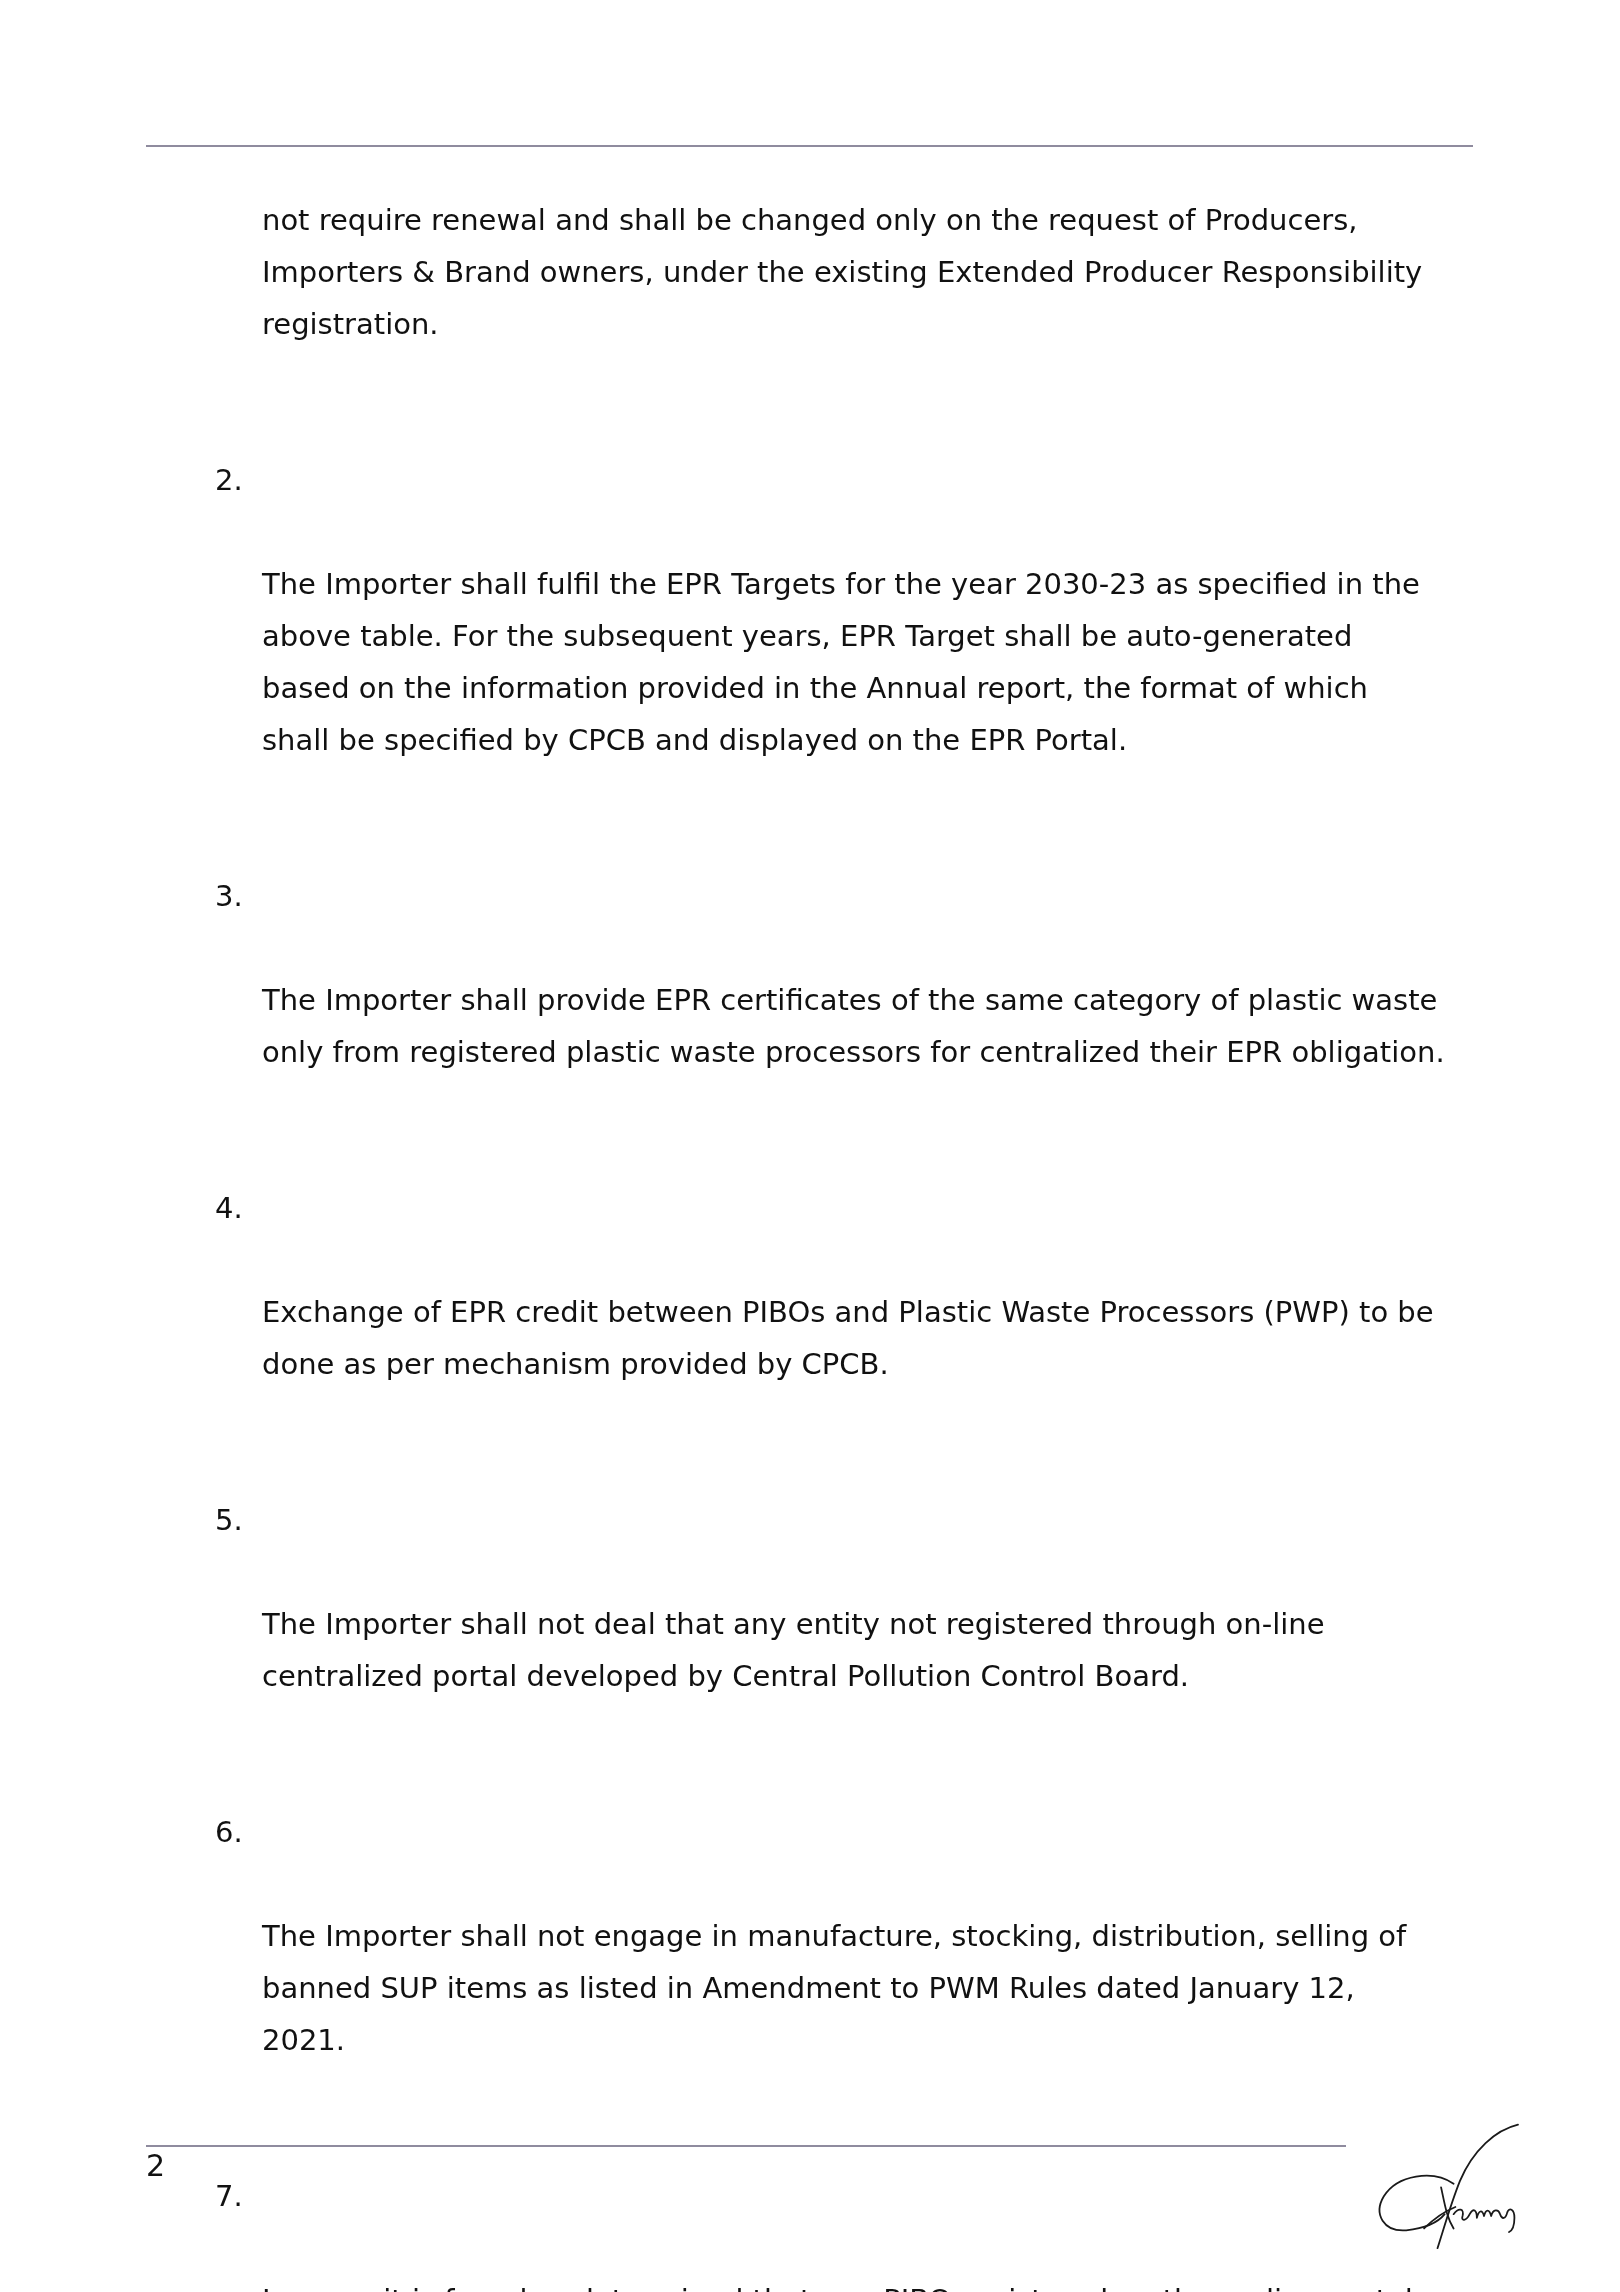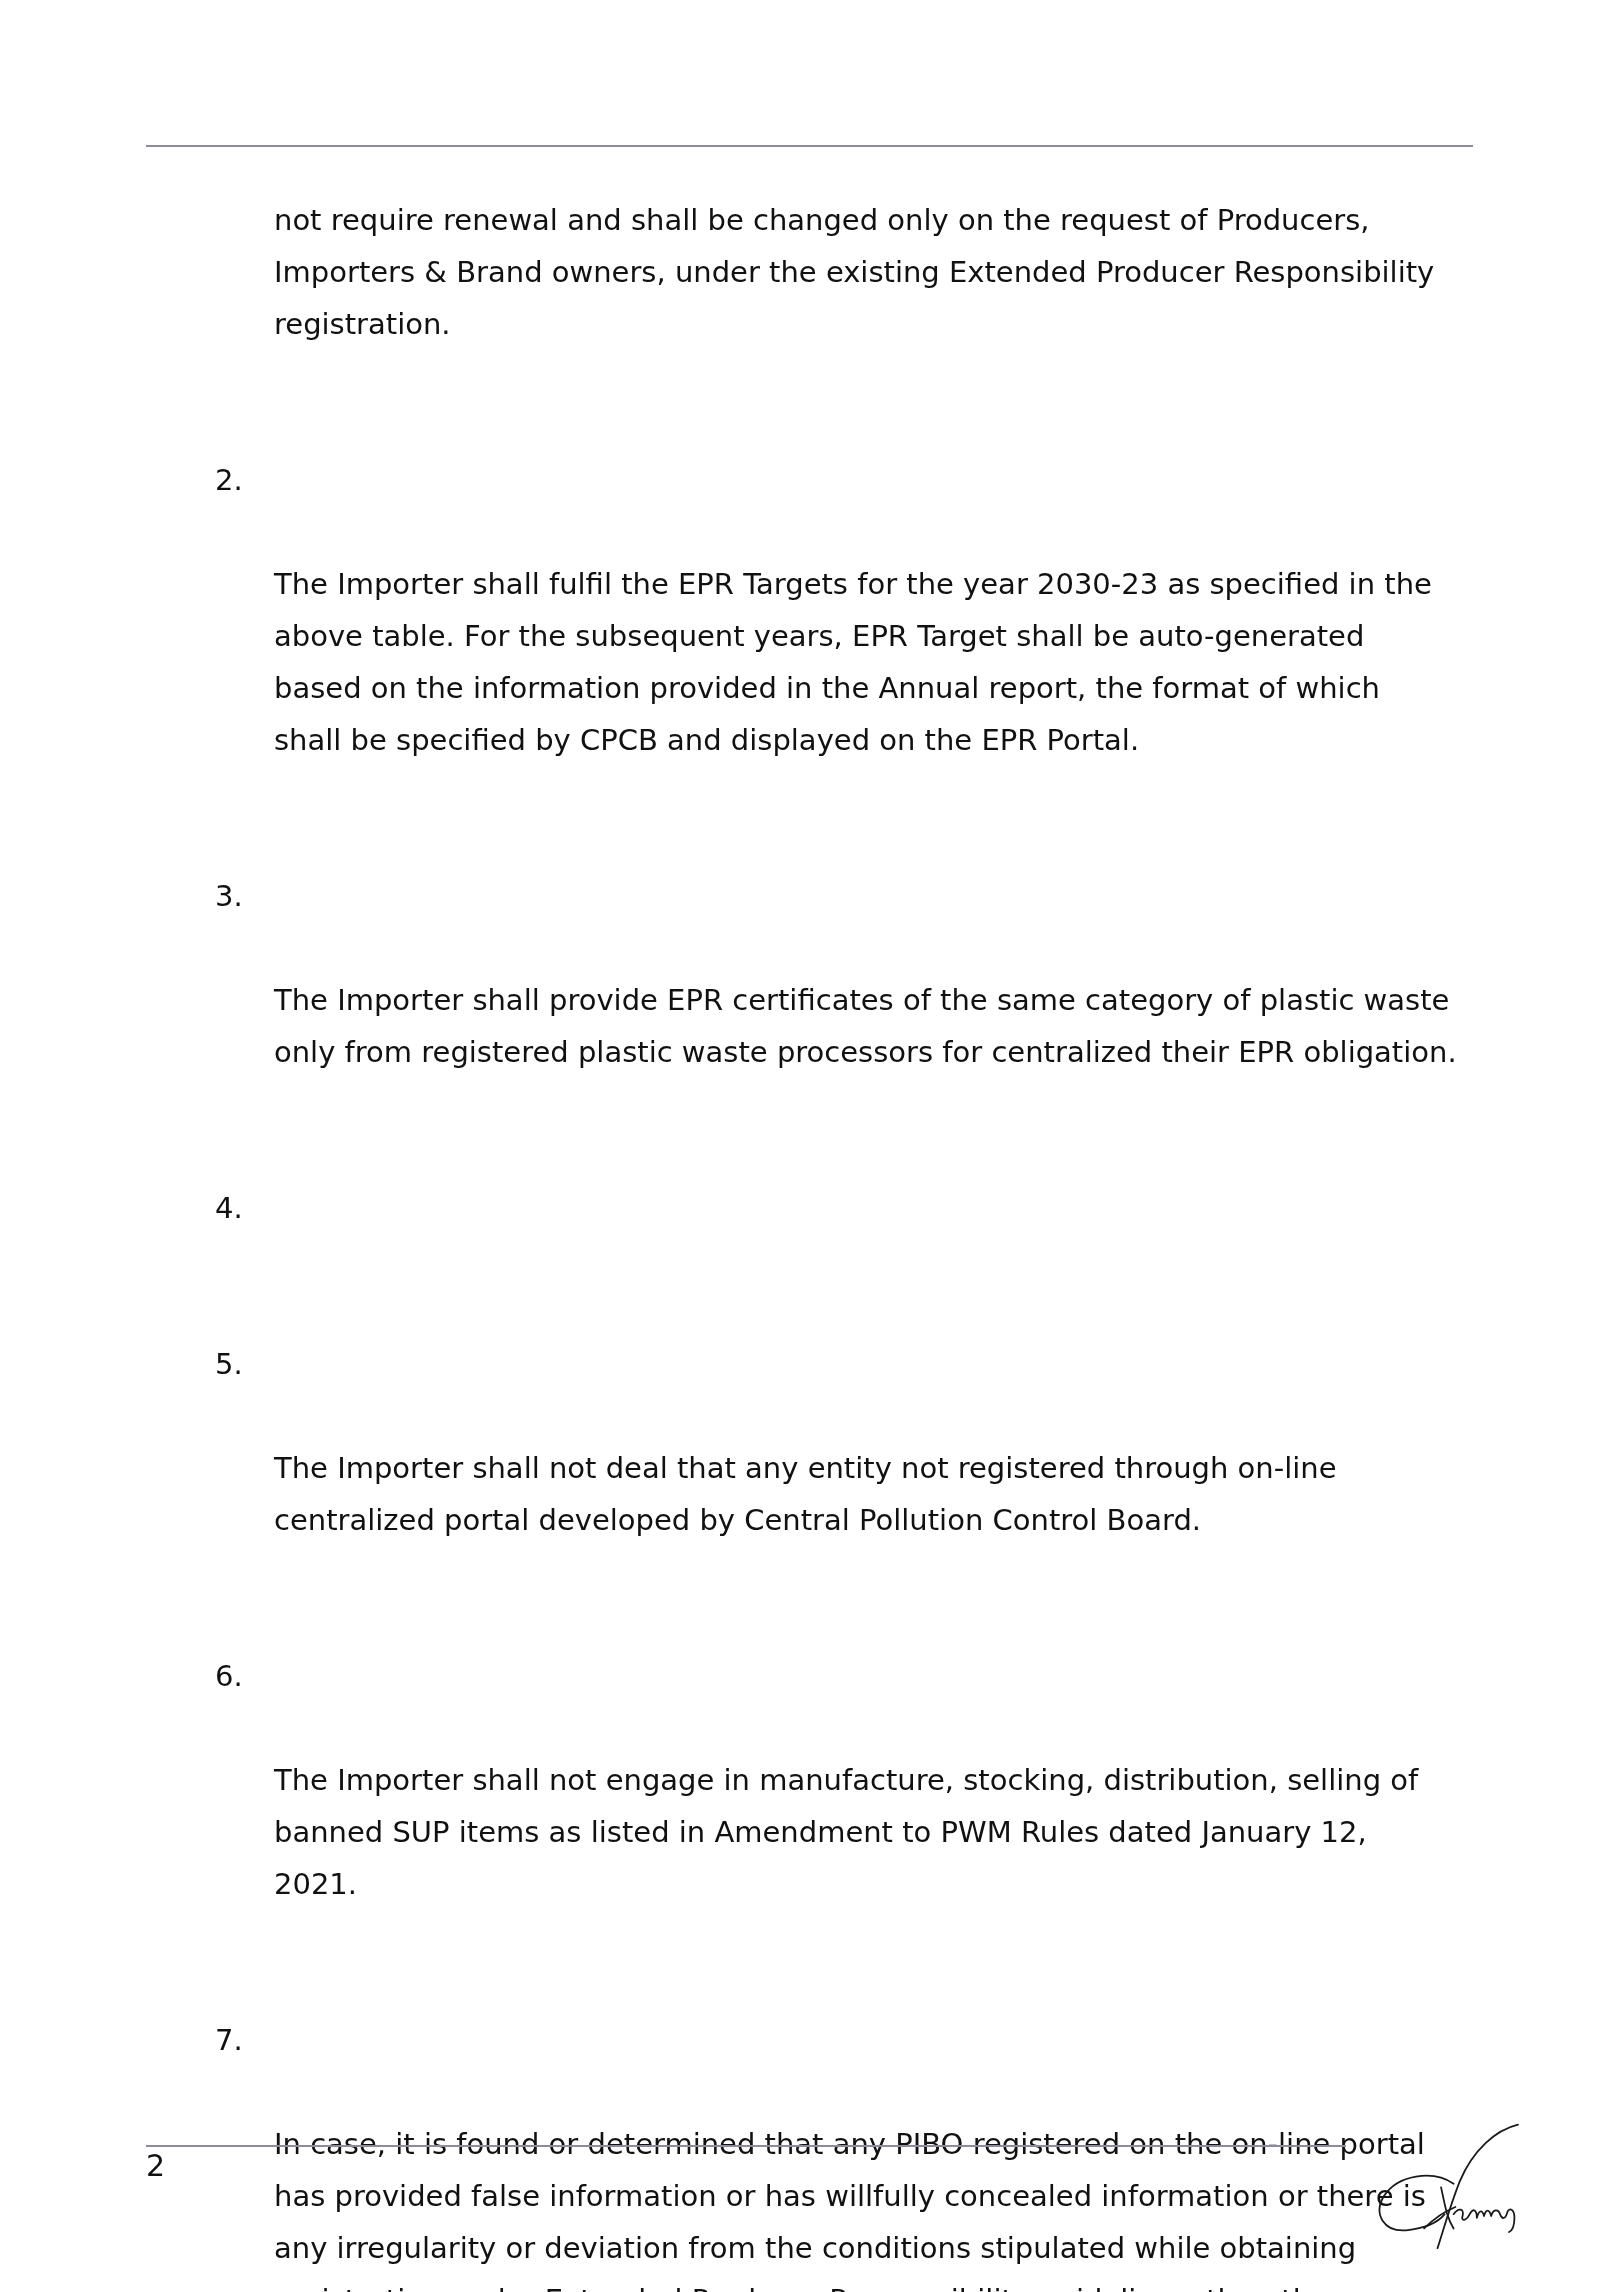--- a/index.html
+++ b/index.html
@@ -3,21 +3,21 @@
 <meta charset="utf-8">
 <style>
   html, body { margin: 0; padding: 0; background: #ffffff; }
   body { width: 1620px; height: 2293px; position: relative; overflow: hidden;
          font-family: "DejaVu Sans", sans-serif; color: #111111; }
   .rule-top { position: absolute; left: 146px; top: 145px; width: 1327px; height: 1.8px; background: #8f8b9e; }
   .rule-bottom { position: absolute; left: 146px; top: 2145px; width: 1200px; height: 1.8px; background: #8f8b9e; }
   .body { position: absolute; left: 215px; top: 142px; width: 1272px; }
   .para { position: relative; padding-left: 47px; font-size: 29px; line-height: 52px; margin: 0 0 52px 0; white-space: pre-line; }
   .para .num { position: absolute; left: 0; top: 0; }
-  .para .txt { display: block; margin-left: 12px; }
+  .para .txt { display: block; }
   .page-number { position: absolute; left: 146px; top: 2148px; font-size: 30px; line-height: 36px; }
   .signature { position: absolute; left: 1348px; top: 2114px; width: 179px; height: 161px; }
 </style>
 </head>
 <body>
 
 <div class="rule-top"></div>
 
 <div class="body">
   <p class="para">
@@ -32,20 +32,22 @@
 based on the information provided in the Annual report, the format of which
 shall be specified by CPCB and displayed on the EPR Portal.</span>
   </p>
   <p class="para">
     <span class="num">3.</span>
     <span class="txt">The Importer shall provide EPR certificates of the same category of plastic waste
 only from registered plastic waste processors for centralized their EPR obligation.</span>
   </p>
   <p class="para">
     <span class="num">4.</span>
+    <span class="txt">Exchange of EPR credit between PIBOs and Plastic Waste Processors (PWP) to be
+done as per mechanism provided by CPCB.</span>
   </p>
   <p class="para">
     <span class="num">5.</span>
     <span class="txt">The Importer shall not deal that any entity not registered through on-line
 centralized portal developed by Central Pollution Control Board.</span>
   </p>
   <p class="para">
     <span class="num">6.</span>
     <span class="txt">The Importer shall not engage in manufacture, stocking, distribution, selling of
 banned SUP items as listed in Amendment to PWM Rules dated January 12,

